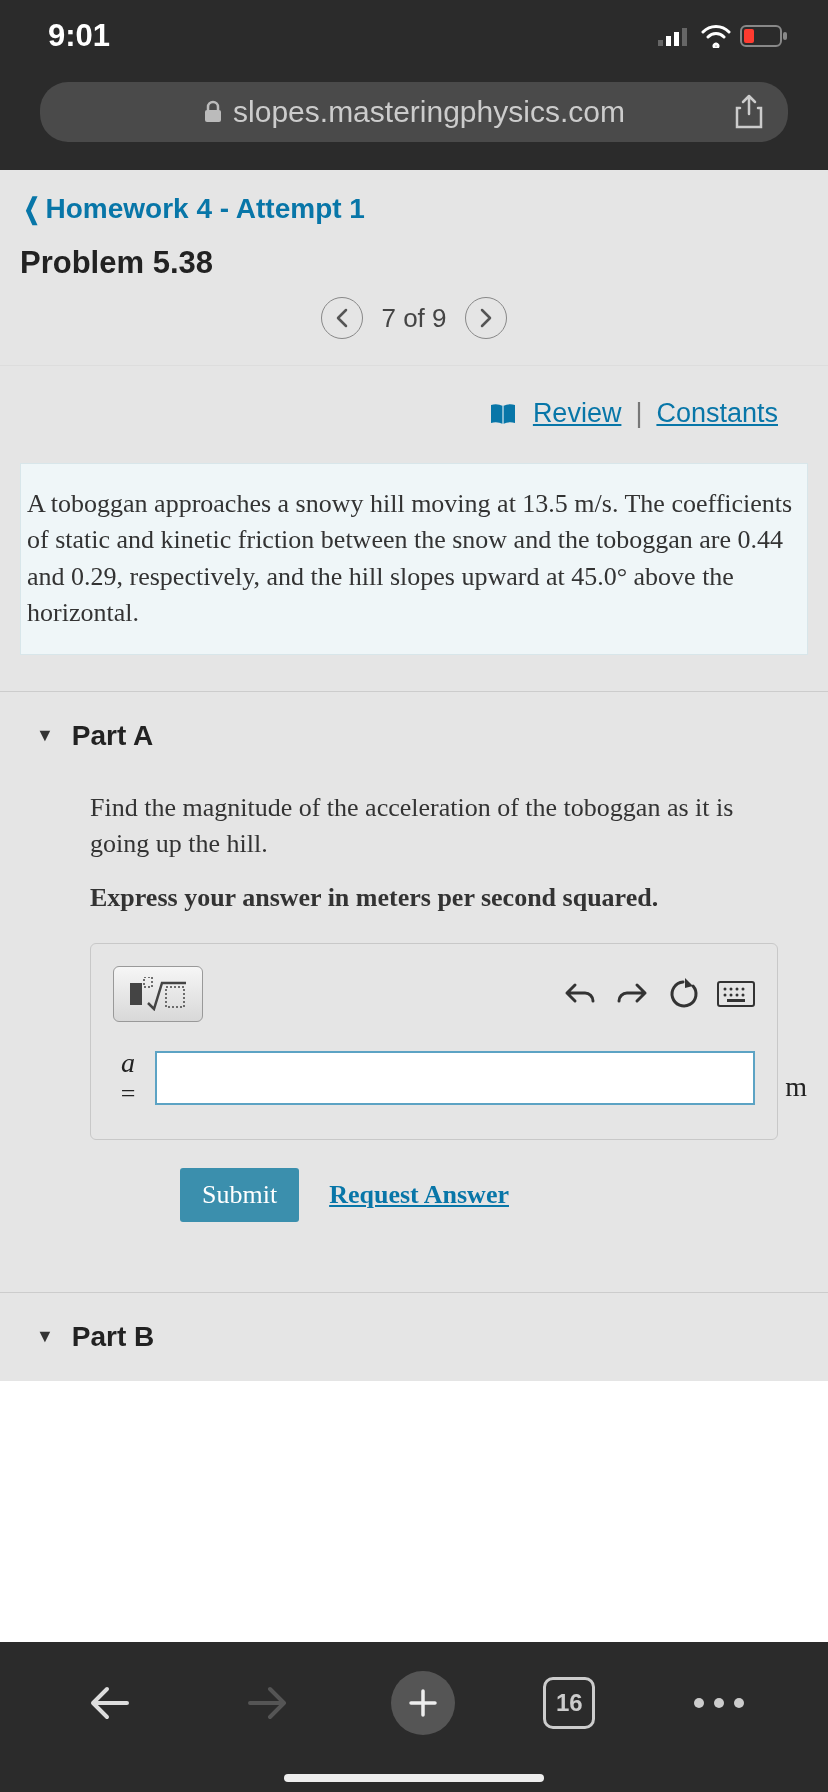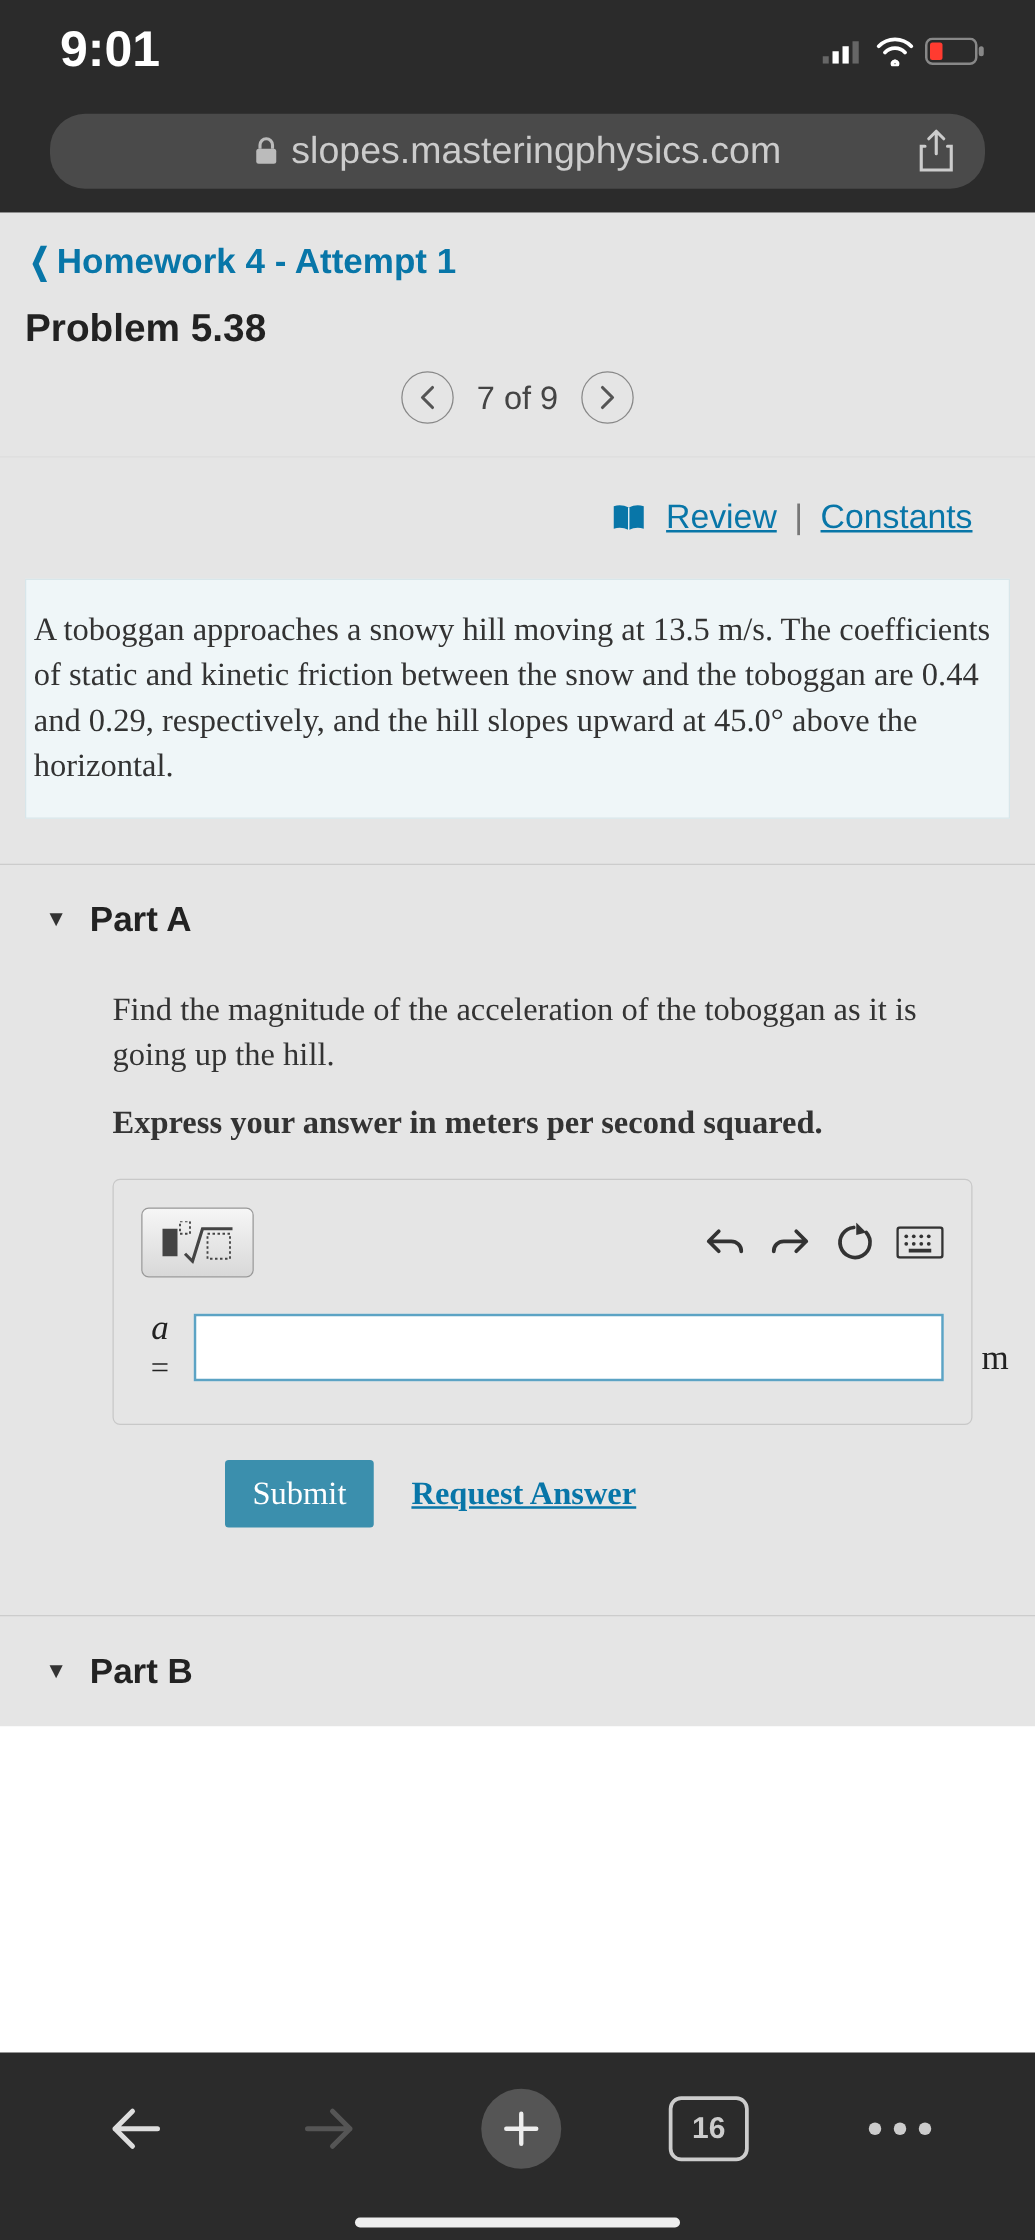--- a/index.html
+++ b/index.html
@@ -1,18 +1,18 @@
 <!DOCTYPE html>
 <html><head>
 <meta charset="utf-8">
 <style>
   * { box-sizing: border-box; margin: 0; padding: 0; }
   html, body { width: 828px; height: 1792px; font-family: -apple-system, Helvetica, Arial, sans-serif; background: #fff; overflow: hidden; }
   .status-bar { background: #2b2b2b; height: 170px; color: #fff; position: relative; }
-  .status-top { display: flex; justify-content: space-between; align-items: center; padding: 18px 40px 0 48px; font-size: 40px; font-weight: 600; }
+  .status-top { display: flex; justify-content: space-between; align-items: center; padding: 18px 40px 0 48px; font-size: 31px; font-weight: 600; }
   .status-icons { display: flex; align-items: center; gap: 8px; }
   .url-pill { margin: 28px 40px 0 40px; background: #4a4a4a; border-radius: 28px; height: 60px; display: flex; align-items: center; justify-content: center; position: relative; }
   .url-text { color: #ccc; font-size: 30px; display: flex; align-items: center; gap: 10px; }
   .share-icon { position: absolute; right: 24px; color: #ccc; }
   .content { background: #e5e5e5; }
   .breadcrumb { padding: 22px 20px 10px 20px; }
   .breadcrumb a { color: #0876a8; text-decoration: none; font-weight: 700; font-size: 28px; }
   .chev-left { display: inline-block; transform: scaleX(0.7); margin-right: 2px; }
   .page-title { font-size: 31px; font-weight: 700; color: #222; padding: 10px 20px 10px 20px; }
   .pager { display: flex; justify-content: center; align-items: center; gap: 18px; padding: 6px 0 26px 0; font-size: 26px; color: #444; }
@@ -40,21 +40,21 @@
   .var-eq { font-family: Georgia, serif; font-size: 26px; color: #222; }
   .ans-input { flex: 1; height: 54px; border: 2px solid #5ca3c4; background: #fff; }
   .unit-m { font-family: Georgia, serif; font-size: 28px; color: #222; position: absolute; right: -30px; bottom: 36px; }
   .submit-row { display: flex; align-items: center; gap: 30px; padding: 28px 0 0 90px; }
   .submit-btn { background: #3b8fad; color: #fff; border: none; border-radius: 3px; padding: 12px 22px; font-size: 26px; font-family: Georgia, serif; }
   .req-link { color: #0876a8; text-decoration: underline; font-size: 26px; font-family: Georgia, serif; font-weight: 600; }
   .bottom-bar { position: absolute; bottom: 0; left: 0; right: 0; height: 150px; background: #2b2b2b; display: flex; justify-content: space-around; align-items: center; padding: 0 30px 28px 30px; }
   .bot-btn { color: #bbb; font-size: 40px; display: flex; align-items: center; justify-content: center; width: 70px; height: 70px; }
   .bot-btn.disabled { color: #555; }
   .plus-circ { width: 64px; height: 64px; border-radius: 50%; background: #555; display: flex; align-items: center; justify-content: center; color: #eee; font-size: 42px; font-weight: 300; }
-  .tabs-badge { border: 3px solid #ccc; border-radius: 10px; width: 64px; height: 52px; display: flex; align-items: center; justify-content: center; color: #ccc; font-size: 24px; font-weight: 600; }
+  .tabs-badge { border: 3px solid #ccc; border-radius: 10px; width: 52px; height: 52px; display: flex; align-items: center; justify-content: center; color: #ccc; font-size: 24px; font-weight: 600; }
   .dots { display: flex; gap: 10px; }
   .dots span { width: 10px; height: 10px; border-radius: 50%; background: #ccc; }
   .home-ind { position: absolute; bottom: 10px; left: 50%; transform: translateX(-50%); width: 260px; height: 8px; border-radius: 4px; background: #eee; }
   
   svg { display: block; }
 </style>
 </head>
 <body>
 
 <div class="status-bar">

